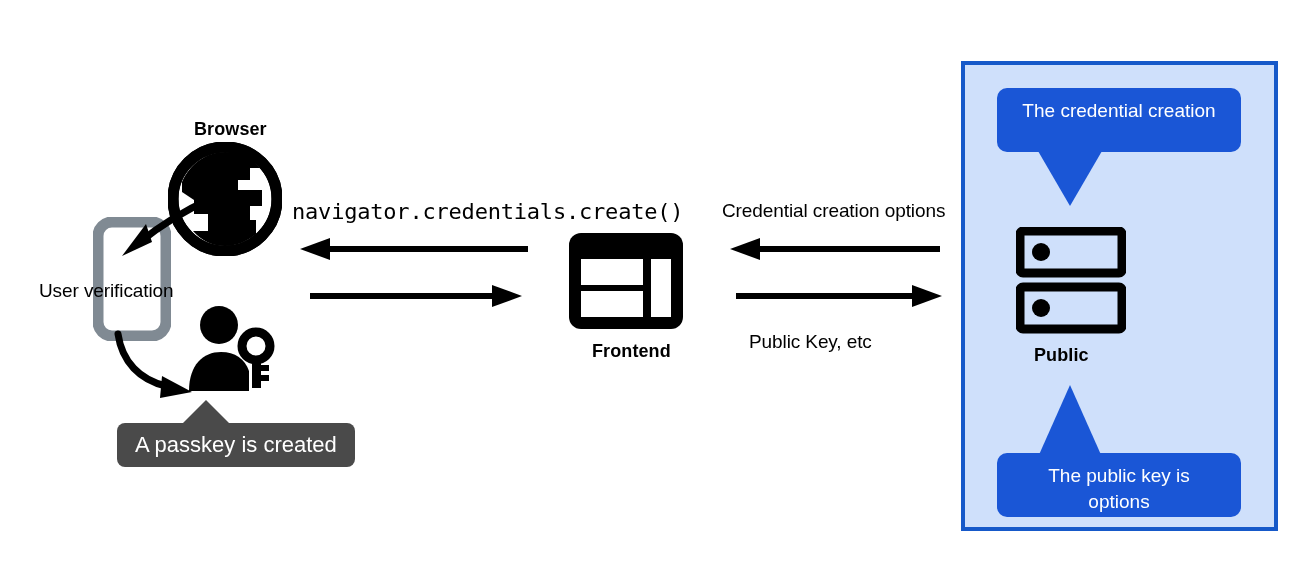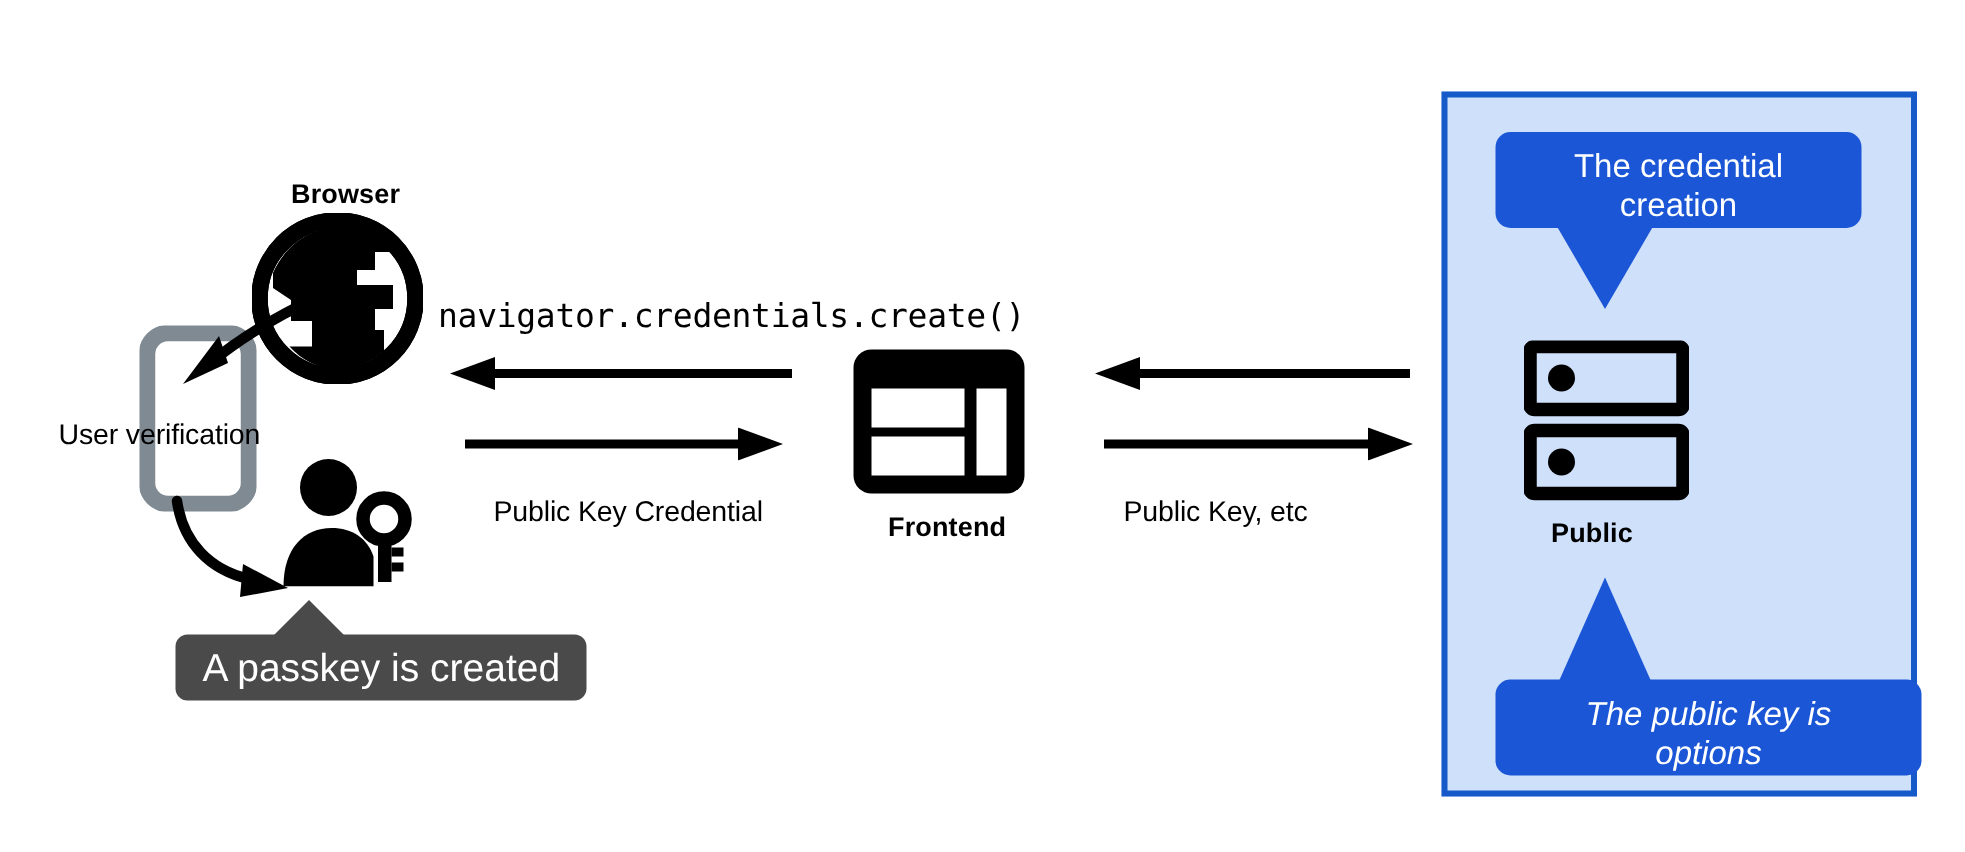--- a/index.html
+++ b/index.html
@@ -50,40 +50,40 @@
     background: #cfe0fb;
     border: 4px solid #1659c9;
     box-sizing: border-box;
   }
 
   
   .callout {
     background: #1a56d6;
     border-radius: 10px;
     color: #ffffff;
-    font-size: 22px;
+    font-size: 19px;
     line-height: 26px;
     text-align: center;
     padding: 10px 14px;
     box-sizing: border-box;
   }
   .callout-tail {
     width: 0; height: 0;
     border-left: 32px solid transparent;
     border-right: 32px solid transparent;
   }
   .tail-down { border-top: 55px solid #1a56d6; }
   .tail-up   { border-bottom: 72px solid #1a56d6; }
 
   
   .tooltip-dark {
     background: #4a4a4a;
     border-radius: 8px;
     color: #ffffff;
-    font-size: 26px;
+    font-size: 22px;
     line-height: 26px;
     text-align: center;
     padding: 9px 18px;
     box-sizing: border-box;
     white-space: nowrap;
   }
   .tooltip-dark-tail {
     width: 0; height: 0;
     border-left: 26px solid transparent;
     border-right: 26px solid transparent;
@@ -105,21 +105,21 @@
   <svg class="abs" style="left:1016px; top:227px;" width="110" height="108" viewBox="0 0 110 108">
     <rect x="4" y="4" width="102" height="42" rx="3" ry="3" fill="none" stroke="#000" stroke-width="9"></rect>
     <circle cx="25" cy="25" r="9" fill="#000"></circle>
     <rect x="4" y="60" width="102" height="42" rx="3" ry="3" fill="none" stroke="#000" stroke-width="9"></rect>
     <circle cx="25" cy="81" r="9" fill="#000"></circle>
   </svg>
 
   <div class="abs label label-bold" style="left:1034px; top:345px;">Public</div>
 
   <div class="abs callout-tail tail-up" style="left:1038px; top:385px;"></div>
-  <div class="abs callout" style="left:997px; top:453px; width:284px; height:64px;font-style:italic;">
+  <div class="abs callout" style="left:997px; top:453px; width:244px; height:64px;">
     <div>The public key is</div>
     <div>options</div>
   </div>
 
   <svg class="abs" style="left:567px; top:231px;" width="118" height="100" viewBox="0 0 118 100">
     <rect x="2" y="2" width="114" height="96" rx="12" ry="12" fill="#000"></rect>
     <rect x="14" y="28" width="62" height="26" fill="#fff"></rect>
     <rect x="14" y="60" width="62" height="26" fill="#fff"></rect>
     <rect x="84" y="28" width="20" height="58" fill="#fff"></rect>
   </svg>
@@ -176,22 +176,22 @@
   <svg class="abs" style="left:300px; top:238px;" width="230" height="22" viewBox="0 0 230 22">
     <line x1="22" y1="11" x2="228" y2="11" stroke="#000" stroke-width="6"></line>
     <polygon points="0,11 30,0 30,22" fill="#000"></polygon>
   </svg>
 
   <svg class="abs" style="left:310px; top:285px;" width="212" height="22" viewBox="0 0 212 22">
     <line x1="0" y1="11" x2="190" y2="11" stroke="#000" stroke-width="6"></line>
     <polygon points="212,11 182,0 182,22" fill="#000"></polygon>
   </svg>
 
-  <div class="abs label label-plain" style="left:329px; top:331px;">Public Key Credential</div>
-
+
+  <div class="abs label label-plain" style="left:722px; top:200px;">Credential creation options</div>
 
   <svg class="abs" style="left:730px; top:238px;" width="212" height="22" viewBox="0 0 212 22">
     <line x1="22" y1="11" x2="210" y2="11" stroke="#000" stroke-width="6"></line>
     <polygon points="0,11 30,0 30,22" fill="#000"></polygon>
   </svg>
 
   <svg class="abs" style="left:736px; top:285px;" width="206" height="22" viewBox="0 0 206 22">
     <line x1="0" y1="11" x2="184" y2="11" stroke="#000" stroke-width="6"></line>
     <polygon points="206,11 176,0 176,22" fill="#000"></polygon>
   </svg>

